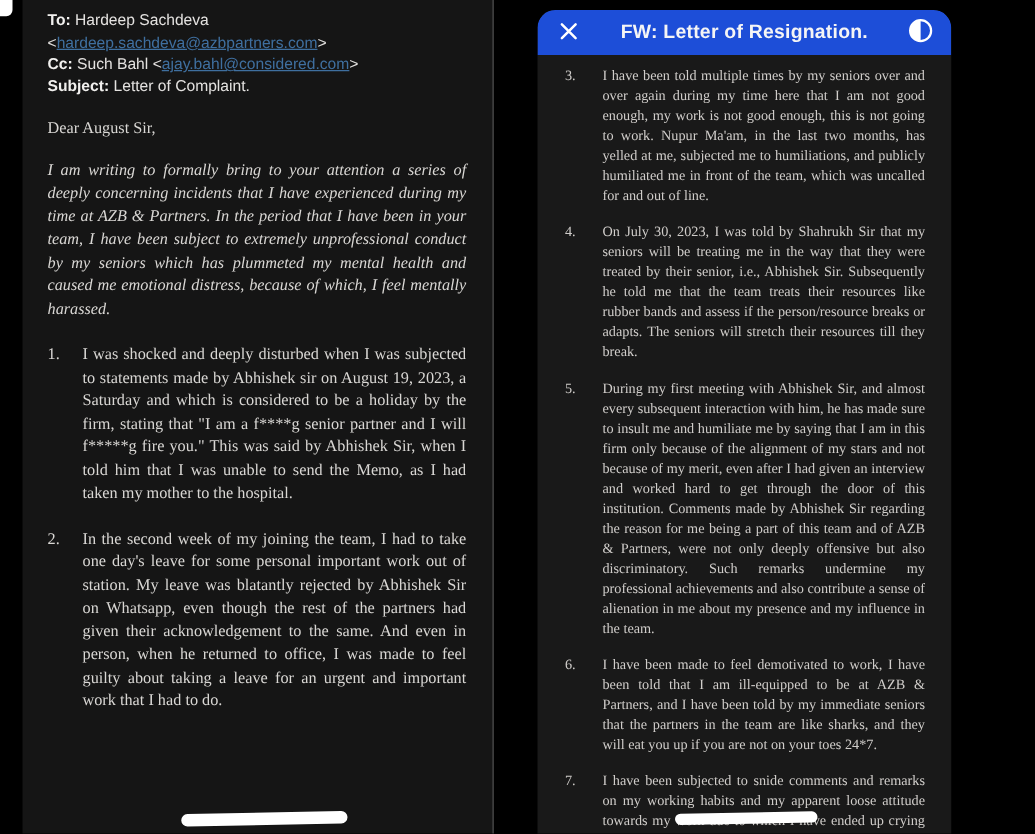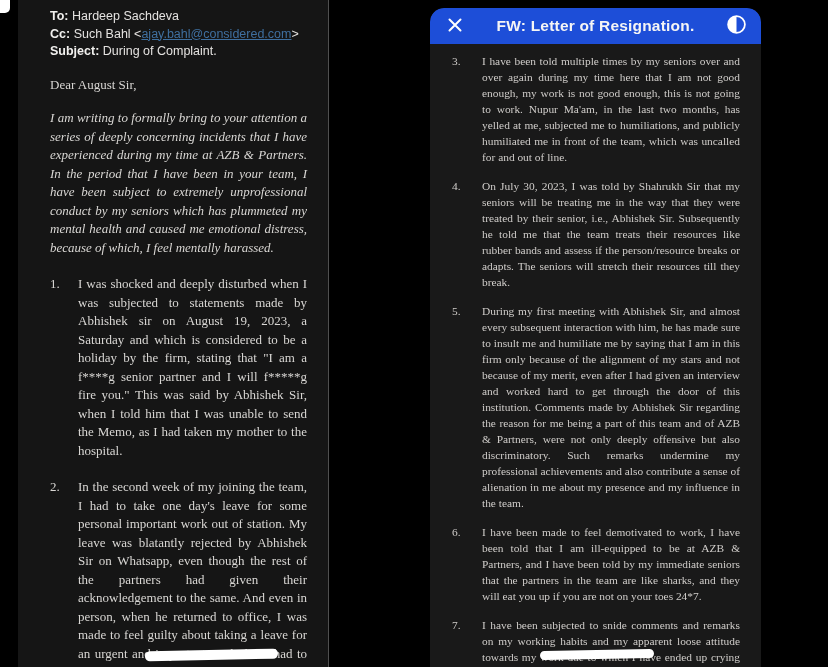--- a/index.html
+++ b/index.html
@@ -7,23 +7,23 @@
     width:828px;height:667px;position:relative;overflow:hidden;
     background:#000;
     font-family:"Liberation Sans",sans-serif;
   }
   .white-corner{
     position:absolute;left:0;top:0;width:10px;height:13px;
     background:#fff;border-radius:0 0 5px 0;
   }
   
   .left-panel{
-    position:absolute;left:18px;top:0;width:311px;height:667px;
+    position:absolute;left:18px;top:0;width:377px;height:667px;
     background:#151515;border-right:1px solid rgba(255,255,255,.25);
-    box-sizing:border-box;padding:8px 21px 0 32px;overflow:hidden;
+    box-sizing:border-box;padding:8px 21px 0 20px;overflow:hidden;
     color:#d9d7d4;
   }
   .email-header{
     font-family:"Liberation Sans",sans-serif;
     font-size:12.5px;line-height:17.5px;color:#e4e2e0;margin-bottom:15px;
   }
   .email-header b{color:#f1f0ee;}
   .hline{margin:0;}
   .email-link{color:#3f6f9f;text-decoration:underline;cursor:pointer;}
   .serif{font-family:"Liberation Serif",serif;}
@@ -66,28 +66,29 @@
 <body>
 
 <div class="white-corner"></div>
 
 <section class="left-panel">
   <div class="email-header">
     <p class="hline">
       <b>To:</b>
       <span>Hardeep Sachdeva</span>
     </p>
+    <p class="hline"><span>&lt;</span><a class="email-link">hardeep.sachdeva@azbpartners.com</a><span>&gt;</span></p>
     <p class="hline">
       <b>Cc:</b>
       <span>Such Bahl</span>
       <span>&lt;</span><a class="email-link">ajay.bahl@considered.com</a><span>&gt;</span>
     </p>
     <p class="hline">
       <b>Subject:</b>
-      <span>During of Complaint.</span>
+      <span>Letter of Complaint.</span>
     </p>
   </div>
 
   <div class="serif left-body">
     <p class="salutation">Dear August Sir,</p>
     <p class="para just">I am writing to formally bring to your attention a series of deeply concerning incidents that I have experienced during my time at AZB &amp; Partners. In the period that I have been in your team, I have been subject to extremely unprofessional conduct by my seniors which has plummeted my mental health and caused me emotional distress, because of which, I feel mentally harassed.</p>
 
     <div class="item">
       <span class="num">1.</span>
       <div class="itext">I was shocked and deeply disturbed when I was subjected to statements made by Abhishek sir on August 19, 2023, a Saturday and which is considered to be a holiday by the firm, stating that "I am a f****g senior partner and I will f*****g fire you." This was said by Abhishek Sir, when I told him that I was unable to send the Memo, as I had taken my mother to the hospital.</div>

